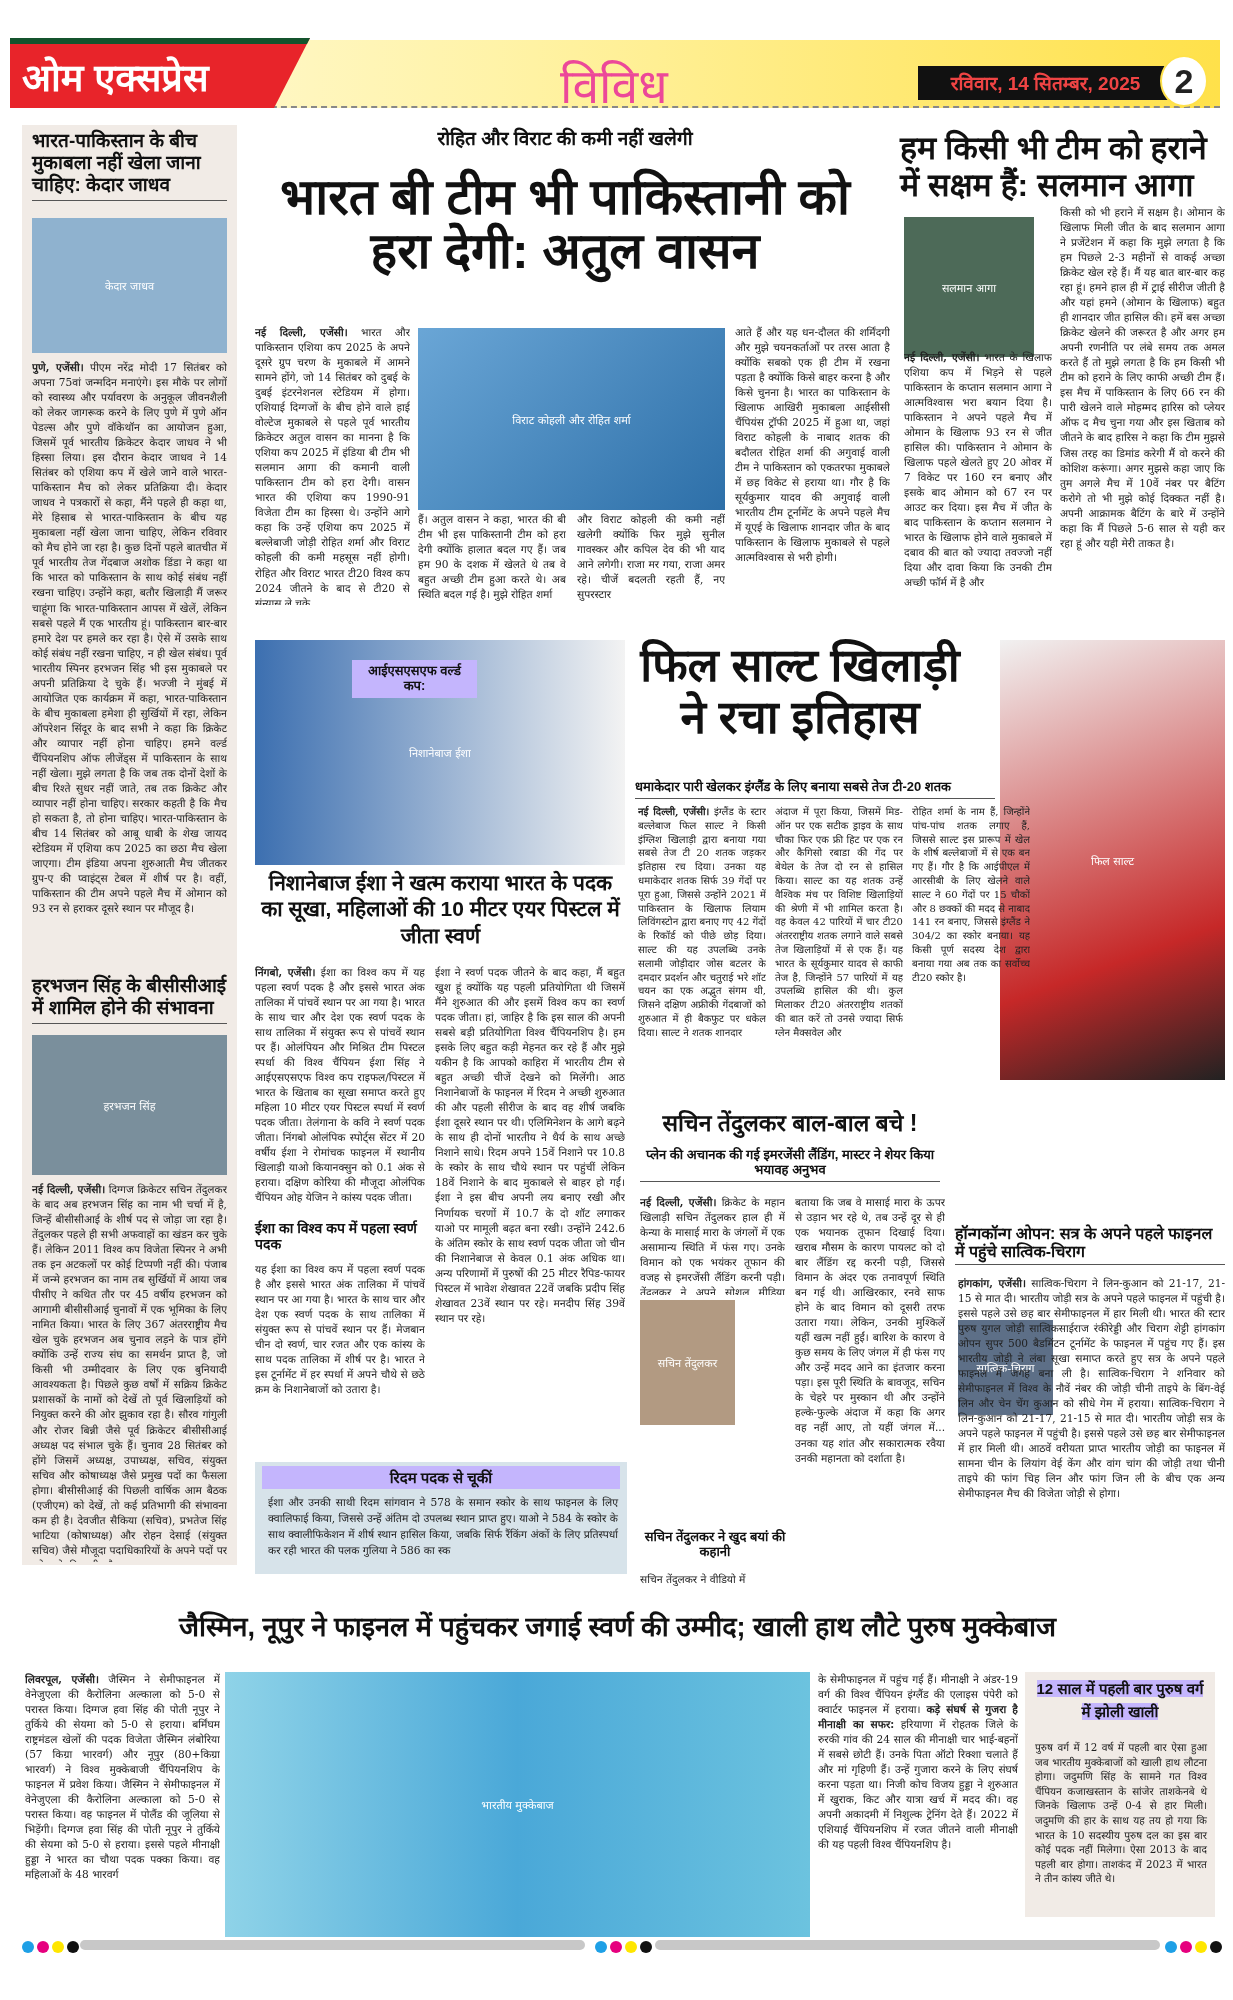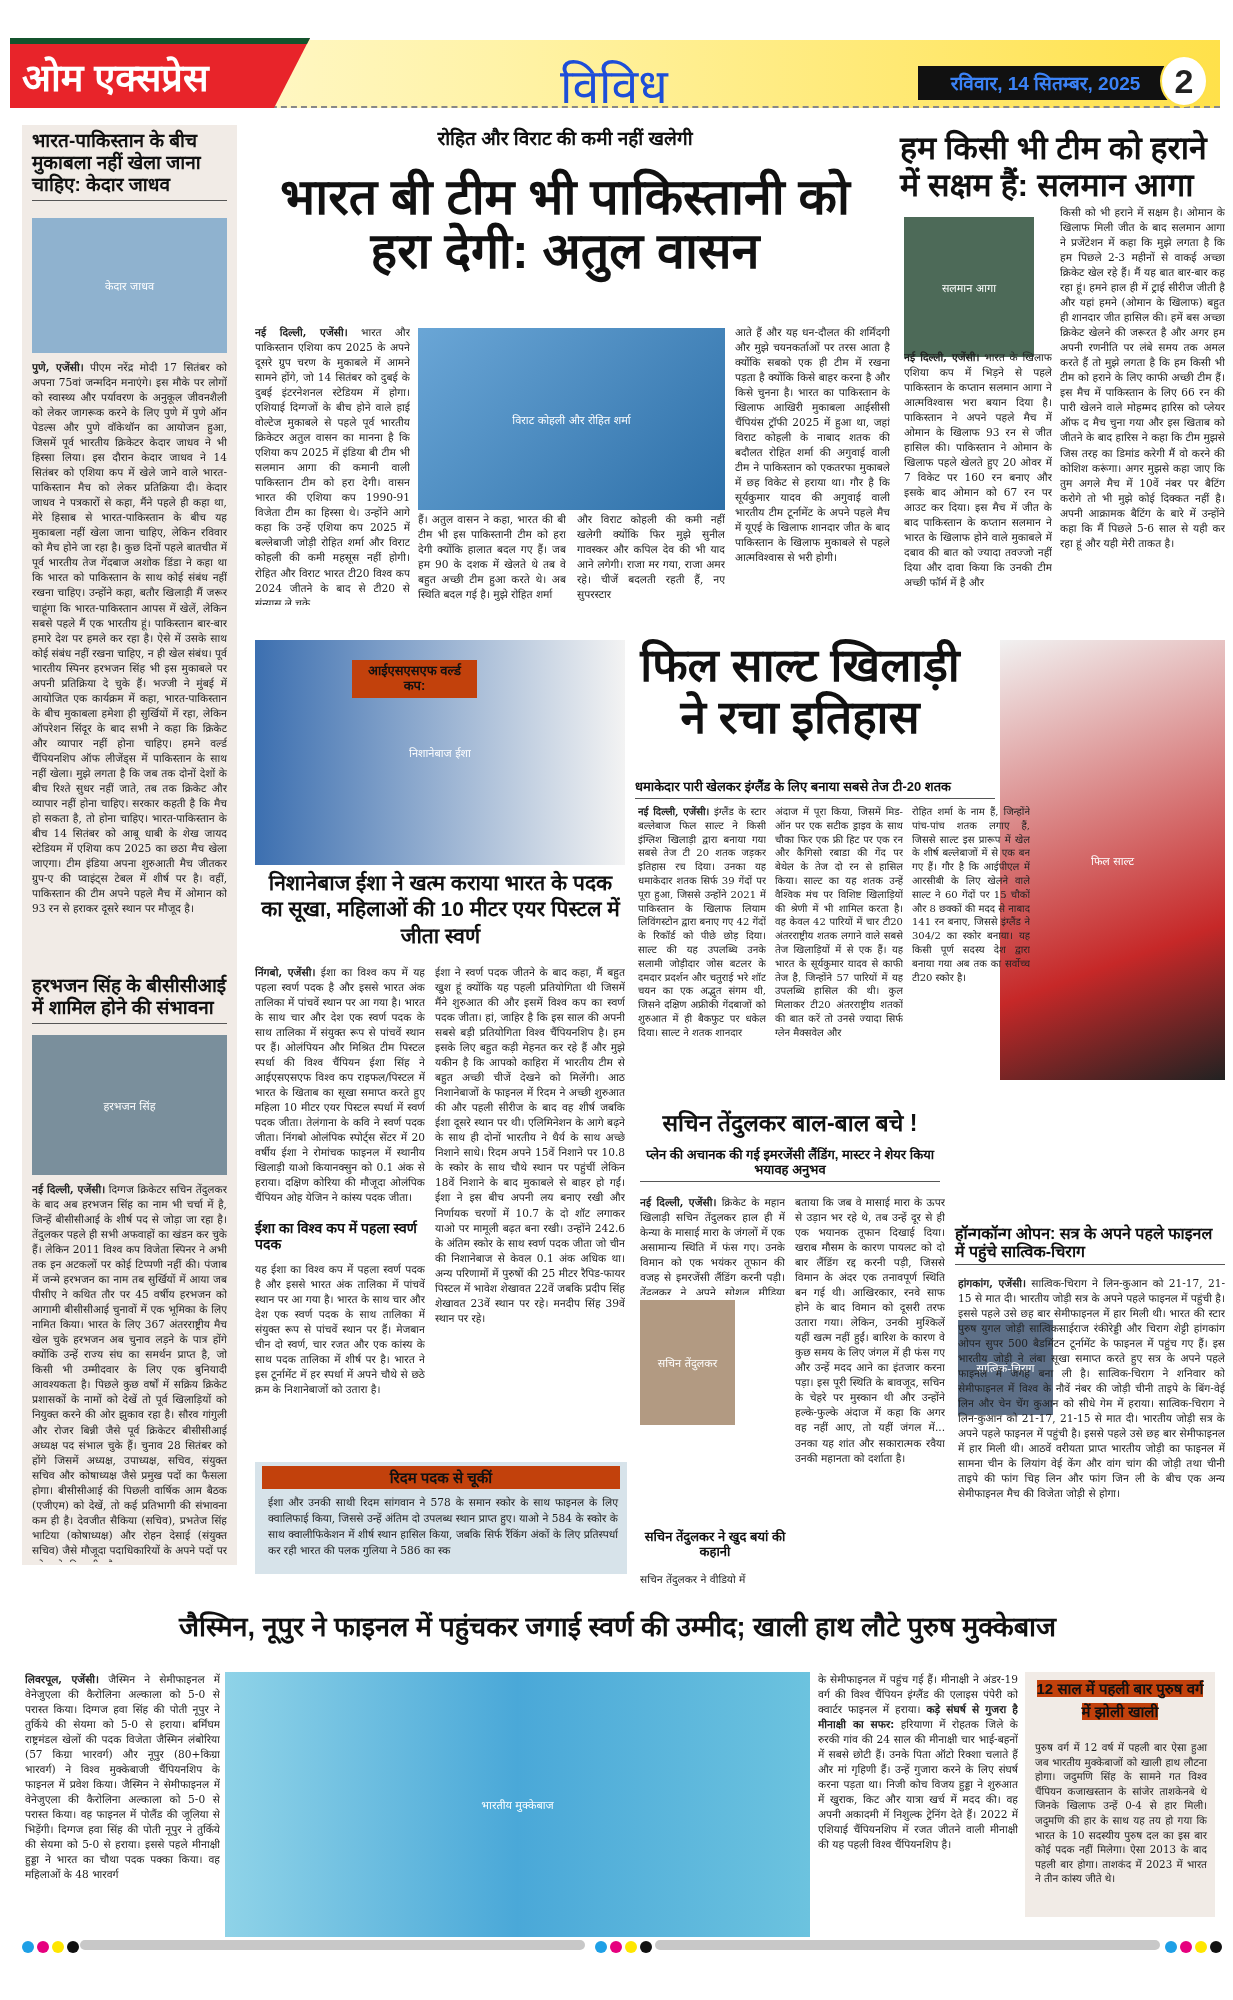--- a/index.html
+++ b/index.html
@@ -1,29 +1,29 @@
 <!DOCTYPE html>
 <html><head>
 <meta charset="utf-8">
 <style>
 *{box-sizing:border-box;margin:0;padding:0}
 body{width:1233px;height:2000px;background:#fff;font-family:"DejaVu Sans",sans-serif;color:#222;position:relative;overflow:hidden}
 .abs{position:absolute}
 .masthead{left:10px;top:40px;width:1210px;height:68px;background:linear-gradient(90deg,#fffbe0 0%,#fff3a8 40%,#ffe14a 100%);border-bottom:2px dashed #888}
 .logo{left:10px;top:38px;width:300px;height:70px;background:#e8242a;clip-path:polygon(0 0,100% 0,88% 100%,0 100%);border-top:6px solid #14532d;color:#fff;font:bold 38px "Liberation Sans",sans-serif;display:flex;align-items:center;padding-left:12px}
-.section{left:560px;top:52px;font:48px "Liberation Sans",sans-serif;color:#1d4ed8}
-.datebox{left:918px;top:66px;width:255px;height:34px;background:#111;color:#3b82f6;font:bold 19px "Liberation Sans",sans-serif;display:flex;align-items:center;justify-content:center}
+.section{left:560px;top:52px;font:48px "Liberation Sans",sans-serif;color:#ec4899}
+.datebox{left:918px;top:66px;width:255px;height:34px;background:#111;color:#ef4444;font:bold 19px "Liberation Sans",sans-serif;display:flex;align-items:center;justify-content:center}
 .pageno{left:1160px;top:55px;width:48px;height:52px;border-radius:50%;background:#fff;border:2px solid #ffe14a;font:bold 34px "Liberation Sans",sans-serif;display:flex;align-items:center;justify-content:center}
 .sidebar{background:#f1ebe6}
 .hl{font-family:"Liberation Sans",sans-serif;font-weight:bold;color:#111;line-height:1.15}
 .body{font:12.5px/1.45 "DejaVu Serif",serif;color:#222;text-align:justify}
 .body b{font-weight:bold}
 .img{background:#9fb7cc;display:flex;align-items:center;justify-content:center;color:#fff;font-size:11px}
 .rule{border-bottom:1px solid #555}
-.yellow{background:#c2410c}
+.yellow{background:#c4b5fd}
 .blue{background:#d7e3ea}
 .dots span{display:inline-block;width:12px;height:12px;border-radius:50%;margin-right:3px}
 .bar{height:10px;background:#c8c8c8;border-radius:5px}
 </style>
 </head>
 <body>
 
 <div class="abs masthead"></div>
 <div class="abs logo">ओम एक्सप्रेस</div>
 <div class="abs section">विविध</div>

